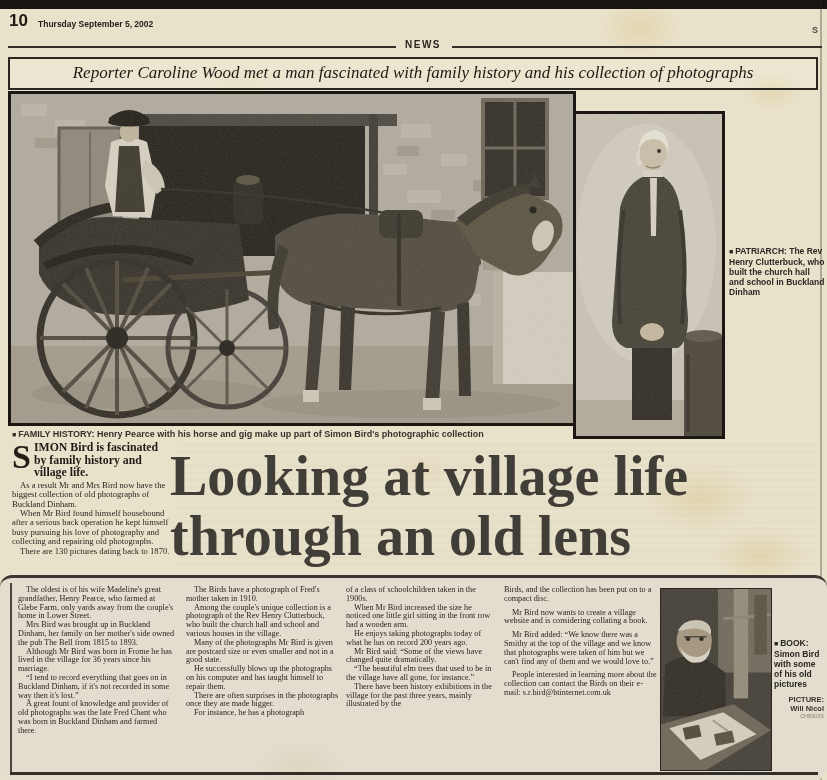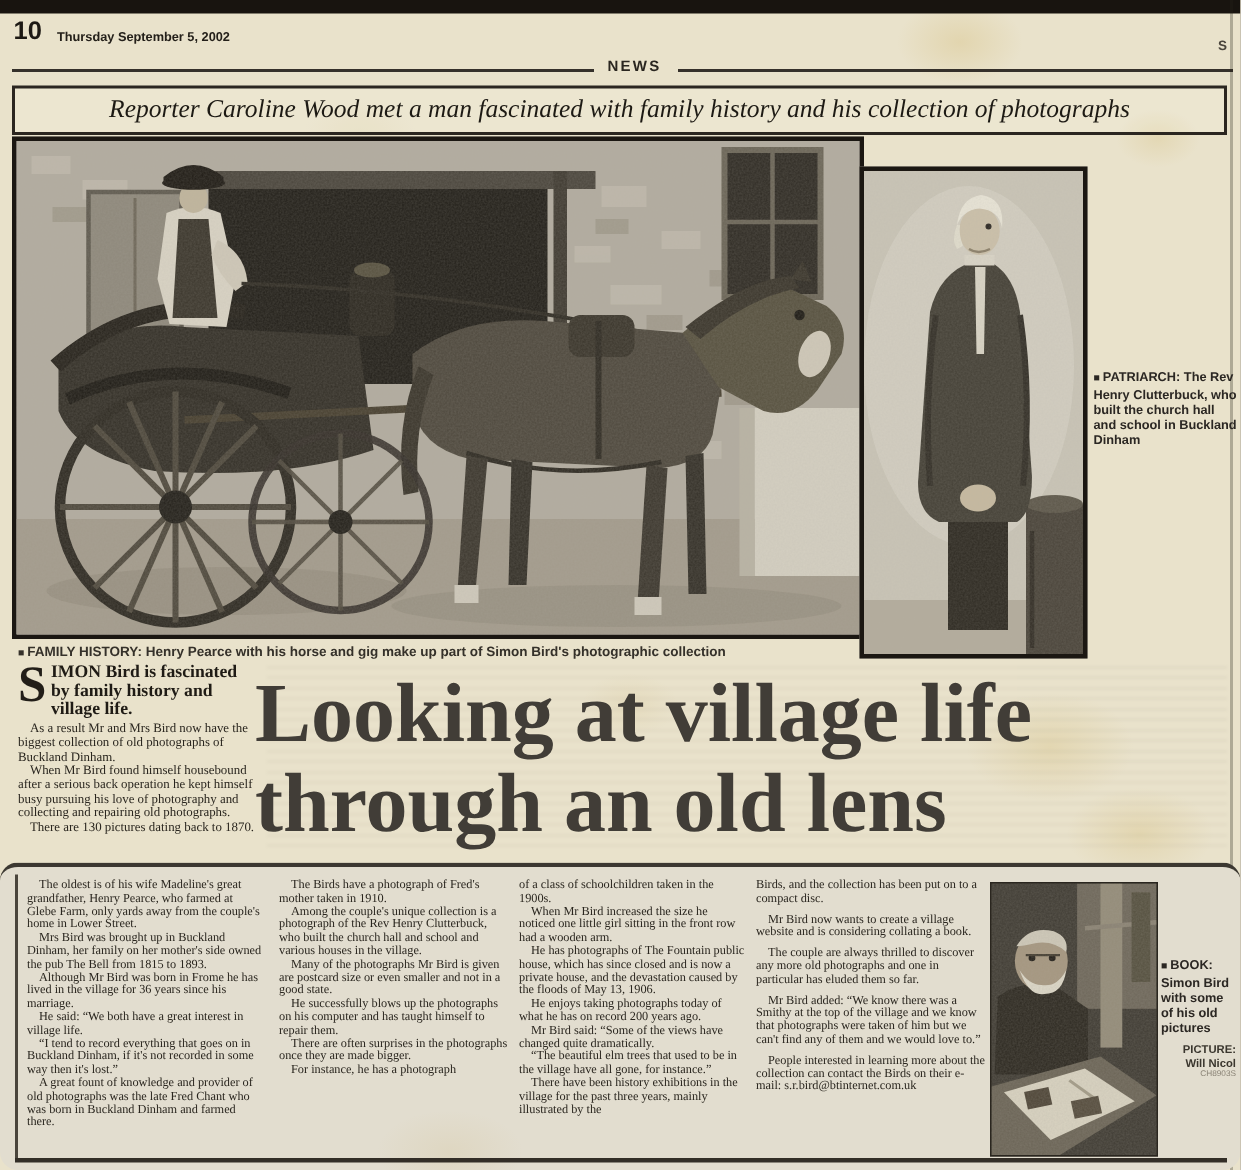--- a/index.html
+++ b/index.html
@@ -259,45 +259,42 @@
     <div class="hl2">through an old lens</div>
   </div>
 
   <div class="abs strip">
     <div class="abs bleft"></div>
     <div class="abs bbottom"></div>
     <div class="abs col col1">
         <p class="p">The oldest is of his wife Madeline's great grandfather, Henry Pearce, who farmed at Glebe Farm, only yards away from the couple's home in Lower Street.</p>
         <p class="p">Mrs Bird was brought up in Buckland Dinham, her family on her mother's side owned the pub The Bell from 1815 to 1893.</p>
         <p class="p">Although Mr Bird was born in Frome he has lived in the village for 36 years since his marriage.</p>
-        <p class="p">He said: “We both have a great interest in village life.</p>
         <p class="p">“I tend to record everything that goes on in Buckland Dinham, if it's not recorded in some way then it's lost.”</p>
         <p class="p">A great fount of knowledge and provider of old photographs was the late Fred Chant who was born in Buckland Dinham and farmed there.</p>
       </div>
     <div class="abs col col2">
         <p class="p">The Birds have a photograph of Fred's mother taken in 1910.</p>
         <p class="p">Among the couple's unique collection is a photograph of the Rev Henry Clutterbuck, who built the church hall and school and various houses in the village.</p>
         <p class="p">Many of the photographs Mr Bird is given are postcard size or even smaller and not in a good state.</p>
         <p class="p">He successfully blows up the photographs on his computer and has taught himself to repair them.</p>
         <p class="p">There are often surprises in the photographs once they are made bigger.</p>
         <p class="p">For instance, he has a photograph</p>
       </div>
     <div class="abs col col3">
         <p class="p cont">of a class of schoolchildren taken in the 1900s.</p>
         <p class="p">When Mr Bird increased the size he noticed one little girl sitting in the front row had a wooden arm.</p>
-        <p class="p">He has photographs of The Fountain public house, which has since closed and is now a private house, and the devastation caused by the floods of May 13, 1906.</p>
         <p class="p">He enjoys taking photographs today of what he has on record 200 years ago.</p>
         <p class="p">Mr Bird said: “Some of the views have changed quite dramatically.</p>
         <p class="p">“The beautiful elm trees that used to be in the village have all gone, for instance.”</p>
         <p class="p">There have been history exhibitions in the village for the past three years, mainly illustrated by the</p>
       </div>
     <div class="abs col col4">
         <p class="p cont">Birds, and the collection has been put on to a compact disc.</p>
         <p class="p">Mr Bird now wants to create a village website and is considering collating a book.</p>
-        <p class="p">The couple are always thrilled to discover any more old photographs and one in particular has eluded them so far.</p>
         <p class="p">Mr Bird added: “We know there was a Smithy at the top of the village and we know that photographs were taken of him but we can't find any of them and we would love to.”</p>
         <p class="p">People interested in learning more about the collection can contact the Birds on their e-mail: s.r.bird@btinternet.com.uk</p>
       </div>
 
     <div class="abs bookphoto">
       <svg viewBox="0 0 106 182" preserveAspectRatio="none">
         <defs>
           <filter id="g3">
               <feTurbulence type="fractalNoise" baseFrequency="0.85" numOctaves="2" result="n"></feTurbulence>
             <feColorMatrix in="n" type="matrix" values="0 0 0 0 0.4  0 0 0 0 0.38  0 0 0 0 0.33  0 0 0 0.25 0"></feColorMatrix>

